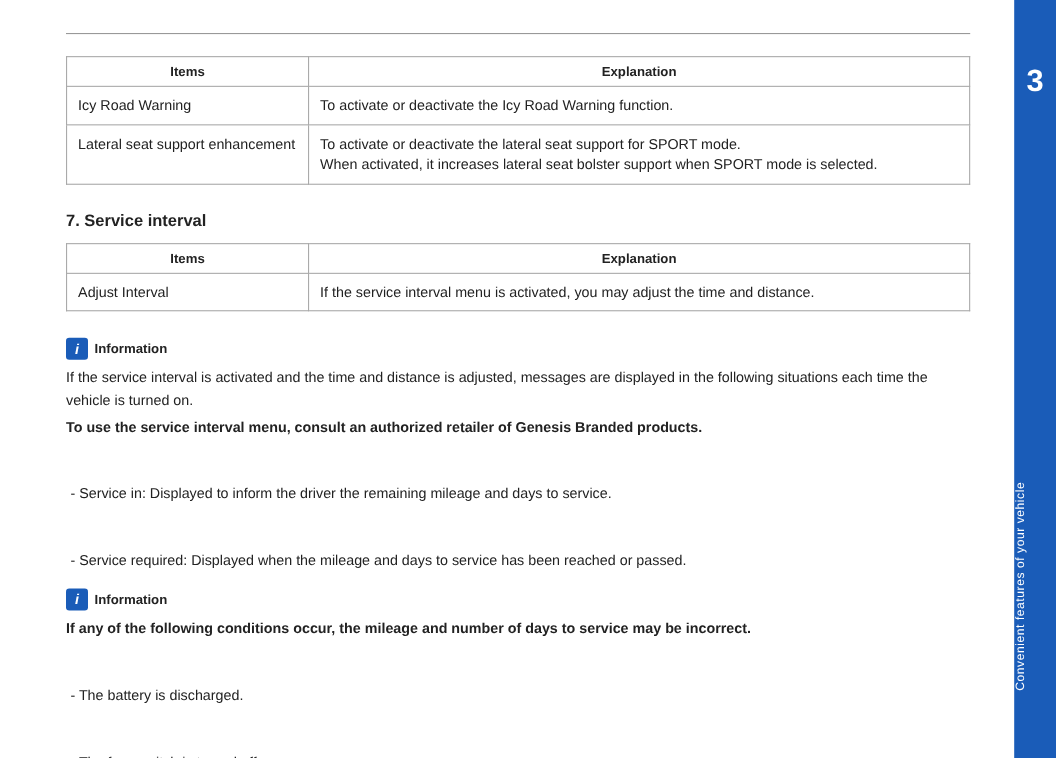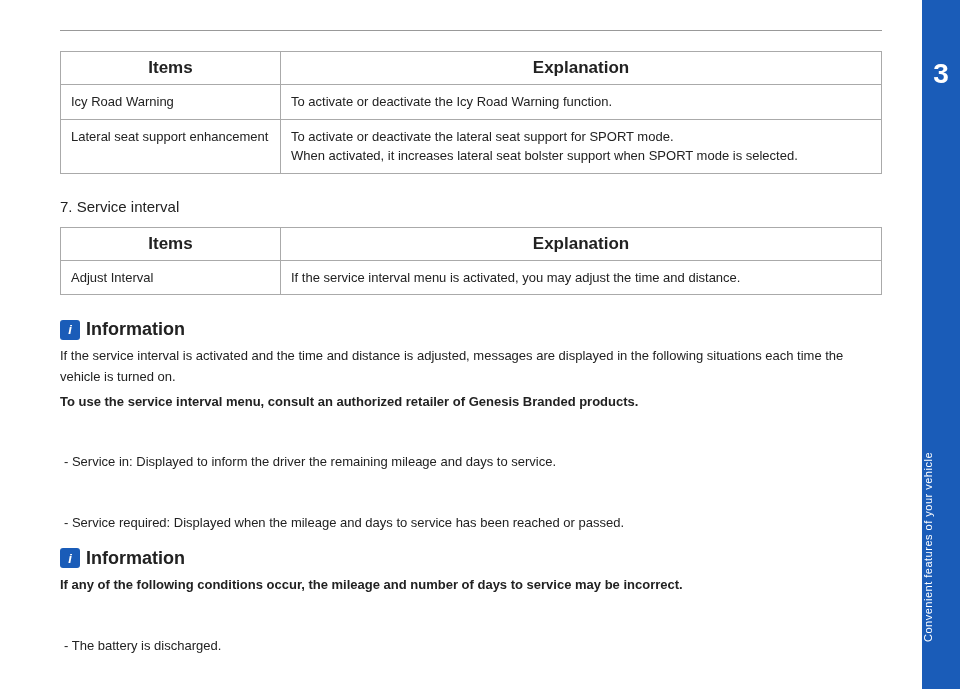--- a/index.html
+++ b/index.html
@@ -31,41 +31,41 @@
 
     table {
       width: 100%;
       border-collapse: collapse;
       margin-bottom: 24px;
     }
 
     table thead tr th {
       background: #fff;
       font-weight: bold;
-      font-size: 17px;
+      font-size: 12px;
       text-align: center;
       border: 1px solid #aaa;
       padding: 6px 10px;
     }
 
     table tbody tr td {
       border: 1px solid #aaa;
       padding: 7px 10px;
       vertical-align: top;
       font-size: 13px;
       line-height: 1.5;
     }
 
     table tbody tr td:first-child {
       width: 220px;
     }
 
     .section-title {
       font-size: 15px;
-      font-weight: normal;
+      font-weight: bold;
       margin-bottom: 12px;
     }
 
     .info-block {
       margin-bottom: 14px;
     }
 
     .info-header {
       display: flex;
       align-items: center;
@@ -83,21 +83,21 @@
       font-weight: bold;
       font-size: 13px;
       border-radius: 3px;
       margin-right: 6px;
       font-style: italic;
       flex-shrink: 0;
     }
 
     .info-title {
       font-weight: bold;
-      font-size: 18px;
+      font-size: 12px;
     }
 
     .info-body {
       font-size: 13px;
       line-height: 1.6;
       margin-bottom: 4px;
     }
 
     .info-body strong {
       font-weight: bold;

